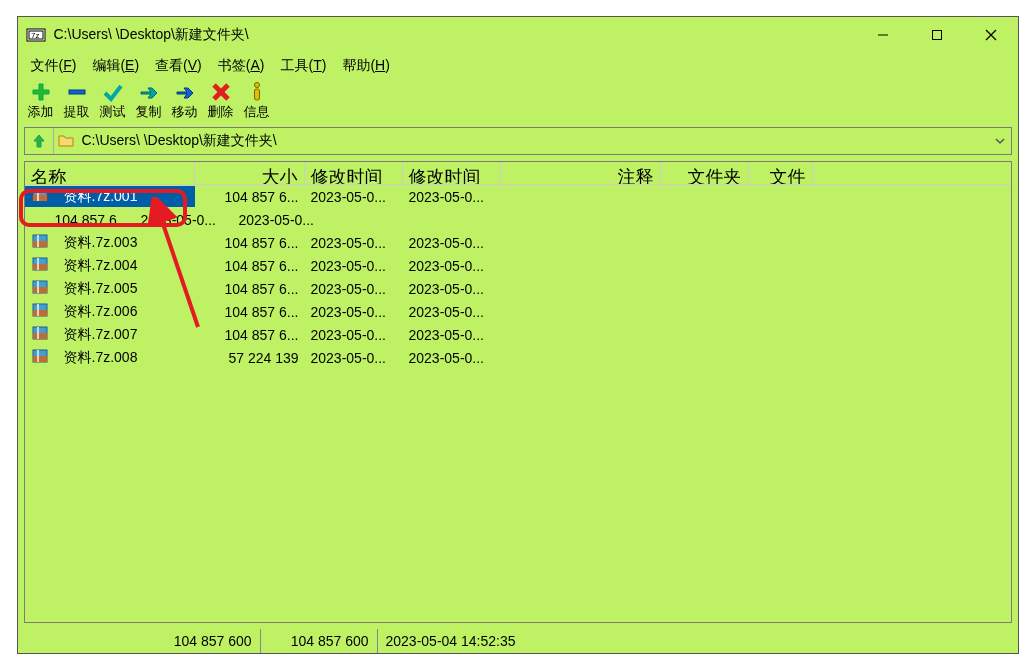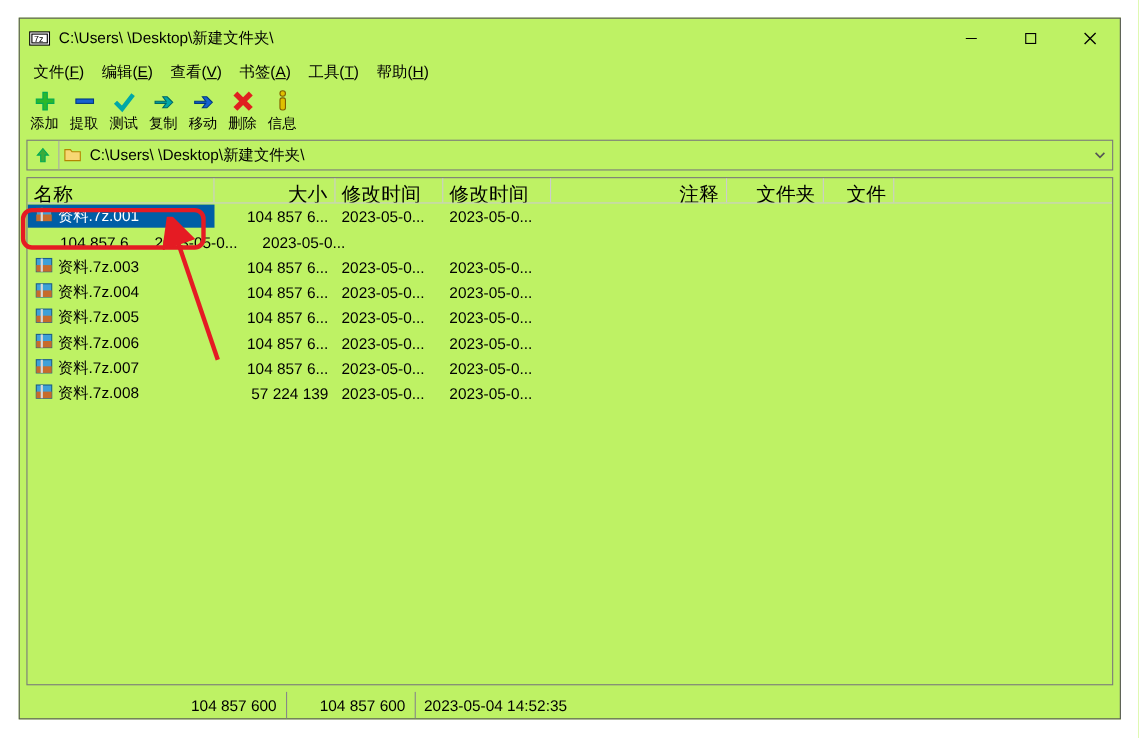--- a/index.html
+++ b/index.html
@@ -41,21 +41,21 @@
   .c1{flex:0 0 110px;text-align:right;}
   .c2{flex:0 0 98px;}
   .c3{flex:0 0 98px;}
   .c4{flex:0 0 160px;text-align:right;}
   .c5{flex:0 0 88px;text-align:right;}
   .c6{flex:0 0 64px;text-align:right;}
   .rows{flex:1;overflow:auto;}
   .row{display:flex;height:23px;align-items:center;}
   .cell{padding:0 6px;box-sizing:border-box;overflow:hidden;white-space:nowrap;font-size:14px;}
   .row.sel .cell.c0n{background:var(--selectbg);color:var(--selectfg);}
-  .cell.c0n{flex:0 0 170px;display:flex;align-items:center;gap:4px;}
+  .cell.c0n{flex:0 0 170px;display:flex;align-items:center;gap:15px;}
   .cell.c1n{flex:0 0 110px;text-align:right;}
   .cell.c2n{flex:0 0 98px;}
   .cell.c3n{flex:0 0 98px;}
   .fileicon{width:18px;height:18px;flex:none;}
   .statusbar{display:flex;height:24px;font-size:14px;align-items:center;padding:0 6px;margin-top:6px;}
   .stcell{padding:0 8px;border-left:1px solid #888;height:100%;display:flex;align-items:center;}
   .stcell:first-child{border-left:none;flex:0 0 220px;}
   .st1{flex:0 0 100px;text-align:right;justify-content:flex-end;}
   .st2{flex:0 0 100px;text-align:right;justify-content:flex-end;}
   .st3{flex:1;}

